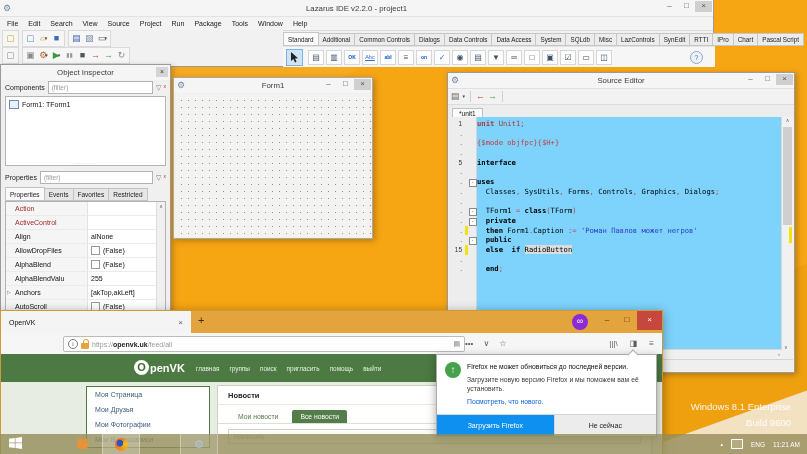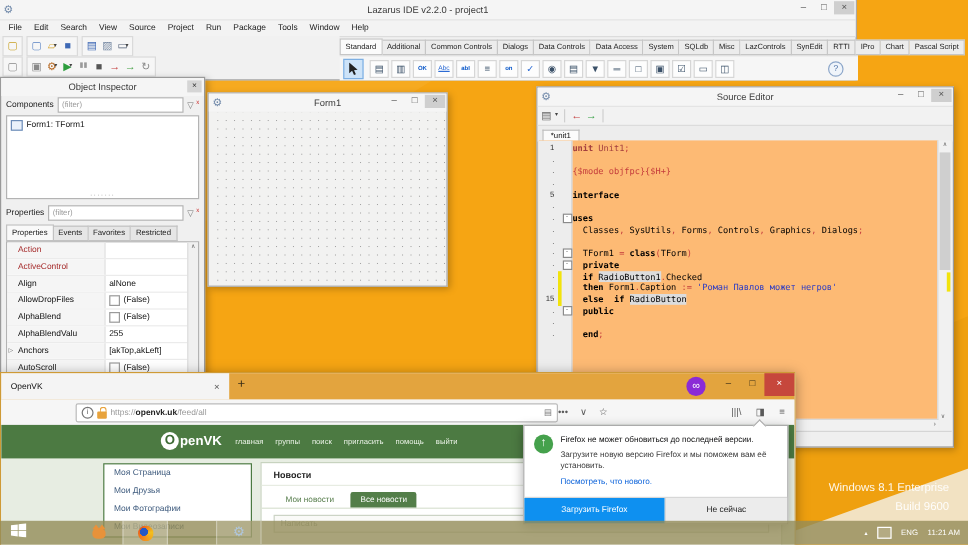--- a/index.html
+++ b/index.html
@@ -93,21 +93,21 @@
     background-position:3px 3px;}
   
   #se{left:447px;top:72px;width:346px;height:299px;z-index:9;}
   #se-toolbar{height:15px;display:flex;align-items:center;gap:3px;background:#F2F2F2;
     border-top:1px solid #E0E0E0;border-bottom:1px solid #DCDCDC;padding-left:3px;}
   #se-toolbar .sep{width:1px;height:11px;background:#CFCFCF;margin:0 2px;}
   .se-ico{font-size:9px;line-height:13px;}
   #se-tabrow{height:13px;background:#EDEDED;display:flex;align-items:flex-end;padding-left:4px;}
   #se-tab{font-size:6.5px;color:#111;background:#FBFBFB;border:1px solid #BFBFBF;border-bottom:none;
     padding:1px 6px;}
-  #se-edit{position:absolute;left:1px;right:12px;top:44px;bottom:22px;background:#fdba74;overflow:hidden;padding-left:44px;}
+  #se-edit{position:absolute;left:1px;right:12px;top:44px;bottom:22px;background:#7dd3fc;overflow:hidden;padding-left:44px;}
   #se-gutterbg{position:absolute;left:0;top:0;bottom:0;width:27px;background:#EDEDED;
     border-right:1px solid #D5D5D5;}
   #code{position:absolute;left:0;top:2px;right:0;}
   .cl{display:flex;height:9.7px;line-height:9.7px;position:relative;}
   .ln{width:13px;padding-right:2px;text-align:right;font-size:6.5px;color:#333;flex:none;}
   .chg{width:3px;margin-left:1px;flex:none;}
   .chg.y{background:#F2E30C;}
   .fcell{width:9px;flex:none;text-align:center;}
   .fbox{display:inline-block;width:6px;height:6px;border:1px solid #8A8A8A;background:#fff;
     font-size:5px;line-height:5px;vertical-align:middle;color:#555;}
@@ -581,39 +581,33 @@
         <div class="cl">
           <span class="ln">.</span>
           <span class="chg"></span>
           <span class="fcell"><span class="fbox">-</span></span>
           <span class="ct"><span class="tk-id">  </span><span class="tk-kw">private</span></span>
         </div>
         <div class="cl">
           <span class="ln">.</span>
           <span class="chg y"></span>
           <span class="fcell"></span>
-          <span class="ct"><span class="tk-id">  </span><span class="tk-kw">if </span><span class="tk-hl">RadioButton1</span><span class="tk-sym">.</span><span class="tk-id">Checked</span></span>
-        </div>
-        <div class="cl">
-          <span class="ln">.</span>
-          <span class="chg y"></span>
-          <span class="fcell"></span>
           <span class="ct"><span class="tk-id">  </span><span class="tk-kw">then </span><span class="tk-id">Form1</span><span class="tk-sym">.</span><span class="tk-id">Caption </span><span class="tk-sym">:=</span><span class="tk-id"> </span><span class="tk-str">'Роман Павлов может негров'</span></span>
+        </div>
+        <div class="cl">
+          <span class="ln">.</span>
+          <span class="chg"></span>
+          <span class="fcell"><span class="fbox">-</span></span>
+          <span class="ct"><span class="tk-id">  </span><span class="tk-kw">public</span></span>
         </div>
         <div class="cl">
           <span class="ln">15</span>
           <span class="chg y"></span>
           <span class="fcell"></span>
           <span class="ct"><span class="tk-id">  </span><span class="tk-kw">else  if </span><span class="tk-hl">RadioButton</span></span>
-        </div>
-        <div class="cl">
-          <span class="ln">.</span>
-          <span class="chg"></span>
-          <span class="fcell"><span class="fbox">-</span></span>
-          <span class="ct"><span class="tk-id">  </span><span class="tk-kw">public</span></span>
         </div>
         <div class="cl">
           <span class="ln">.</span>
           <span class="chg"></span>
           <span class="fcell"></span>
           <span class="ct"></span>
         </div>
         <div class="cl">
           <span class="ln">.</span>
           <span class="chg"></span>

